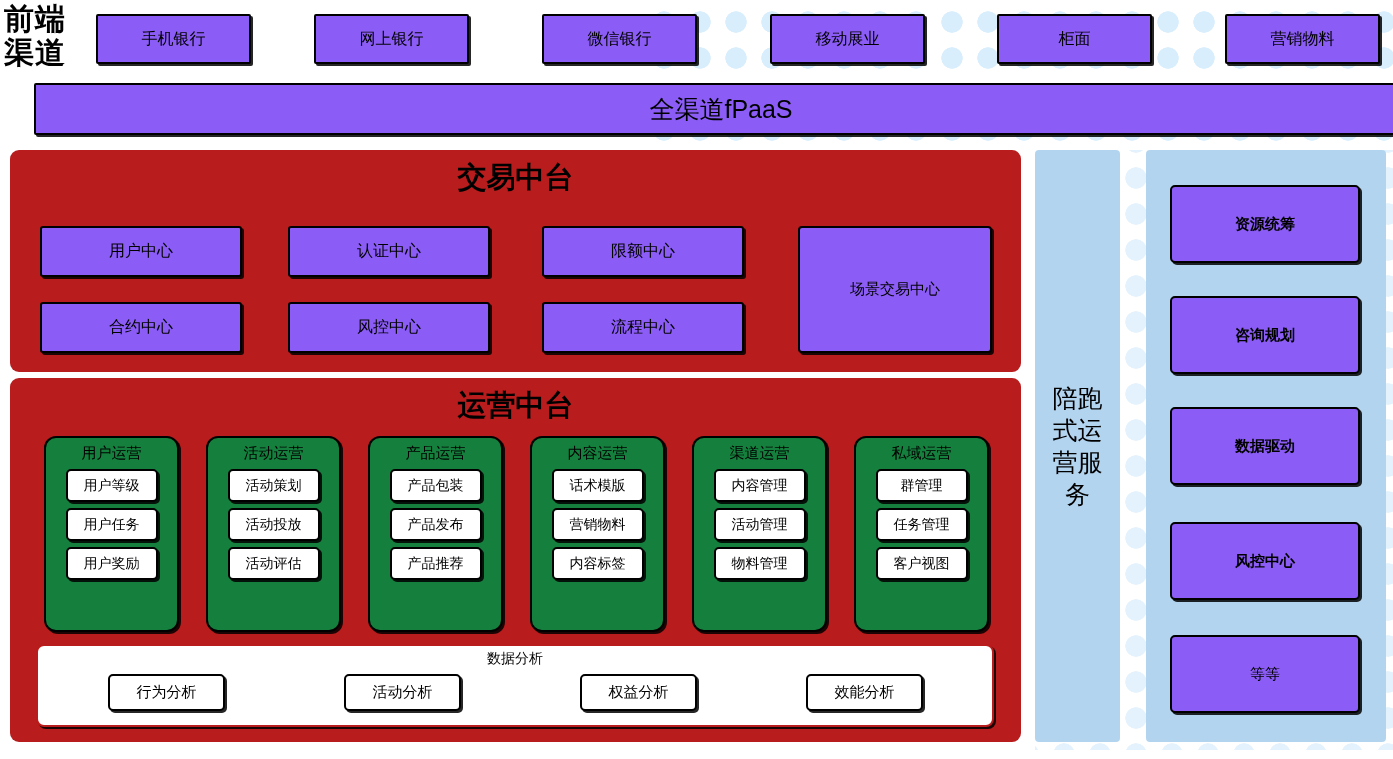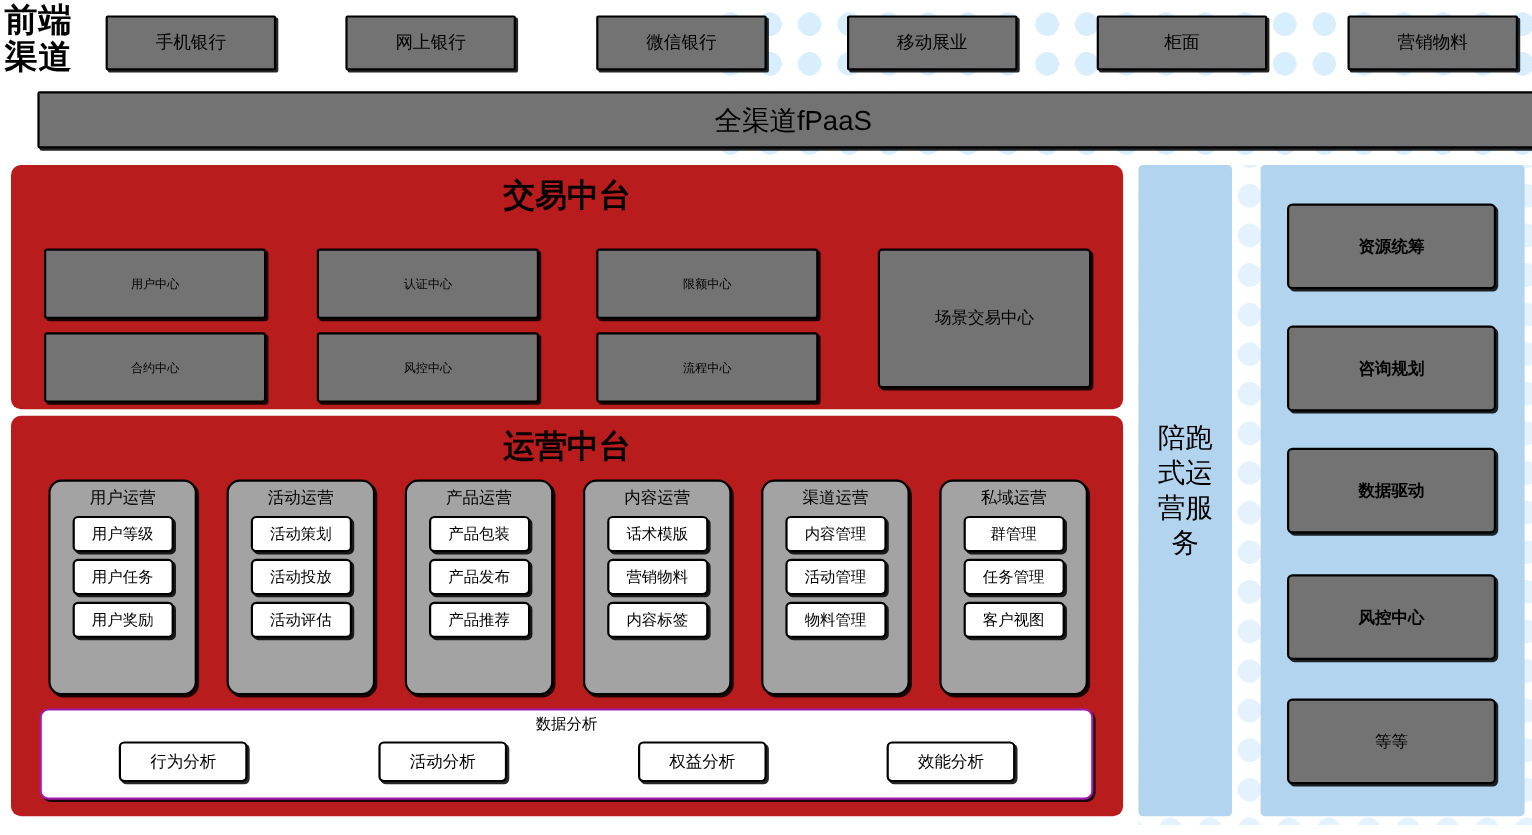--- a/index.html
+++ b/index.html
@@ -37,21 +37,21 @@
     background-image: radial-gradient(#e3f2fd 41%, rgba(255,255,255,0) 43%);
     background-size: 36px 36px;
     background-position: 11px 10px;
     pointer-events: none;
     z-index: 0;
   }
 
   
   .wbox {
     position: absolute;
-    background: #737373;
+    background: #8b5cf6;
     border: 2px solid #000000;
     box-sizing: border-box;
     display: flex;
     align-items: center;
     justify-content: center;
     text-align: left;
     color: #000000;
     box-shadow: 2px 2px 0 0 rgba(0,0,0,0.85);
     z-index: 3;
   }
@@ -113,40 +113,40 @@
     font-family: "Liberation Serif", serif;
     font-weight: bold;
     font-size: 29px;
     color: #000;
     z-index: 2;
   }
 
   
   .trade-cell {
     width: 202px;
-    height: 64px;
-    font-size: 11px;
+    height: 51px;
+    font-size: 16px;
     border-radius: 3px;
   }
   #scene-cell {
     left: 798px;
     top: 226px;
     width: 194px;
     height: 127px;
     font-size: 15px;
     border-radius: 4px;
   }
 
   
   .ops-col {
     position: absolute;
     top: 436px;
     width: 135px;
     height: 196px;
-    background: #a3a3a3;
+    background: #15803d;
     border: 2px solid #000000;
     border-radius: 12px;
     box-sizing: border-box;
     box-shadow: 2px 2px 0 0 rgba(0,0,0,0.85);
     z-index: 3;
     display: flex;
     flex-direction: column;
     align-items: center;
   }
   .ops-col-title {
@@ -172,21 +172,21 @@
   }
 
   
   #data-analysis {
     position: absolute;
     left: 36px;
     top: 644px;
     width: 958px;
     height: 83px;
     background: #ffffff;
-    border: 2px solid #a21caf;
+    border: 2px solid #b91c1c;
     border-radius: 8px;
     box-sizing: border-box;
     box-shadow: 2px 2px 0 0 rgba(0,0,0,0.85);
     z-index: 3;
   }
   #da-title {
     position: absolute;
     top: 4px;
     left: 0;
     width: 100%;

